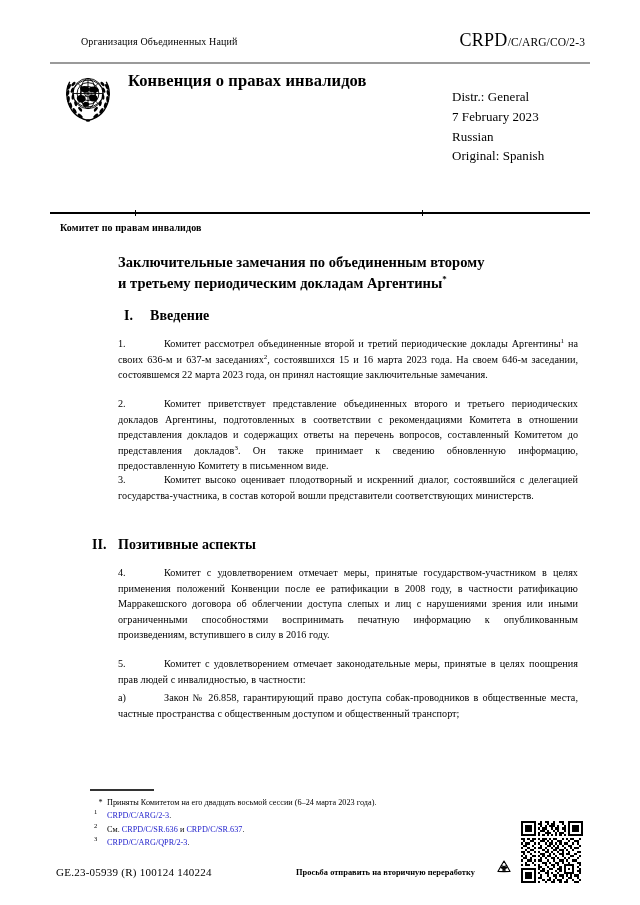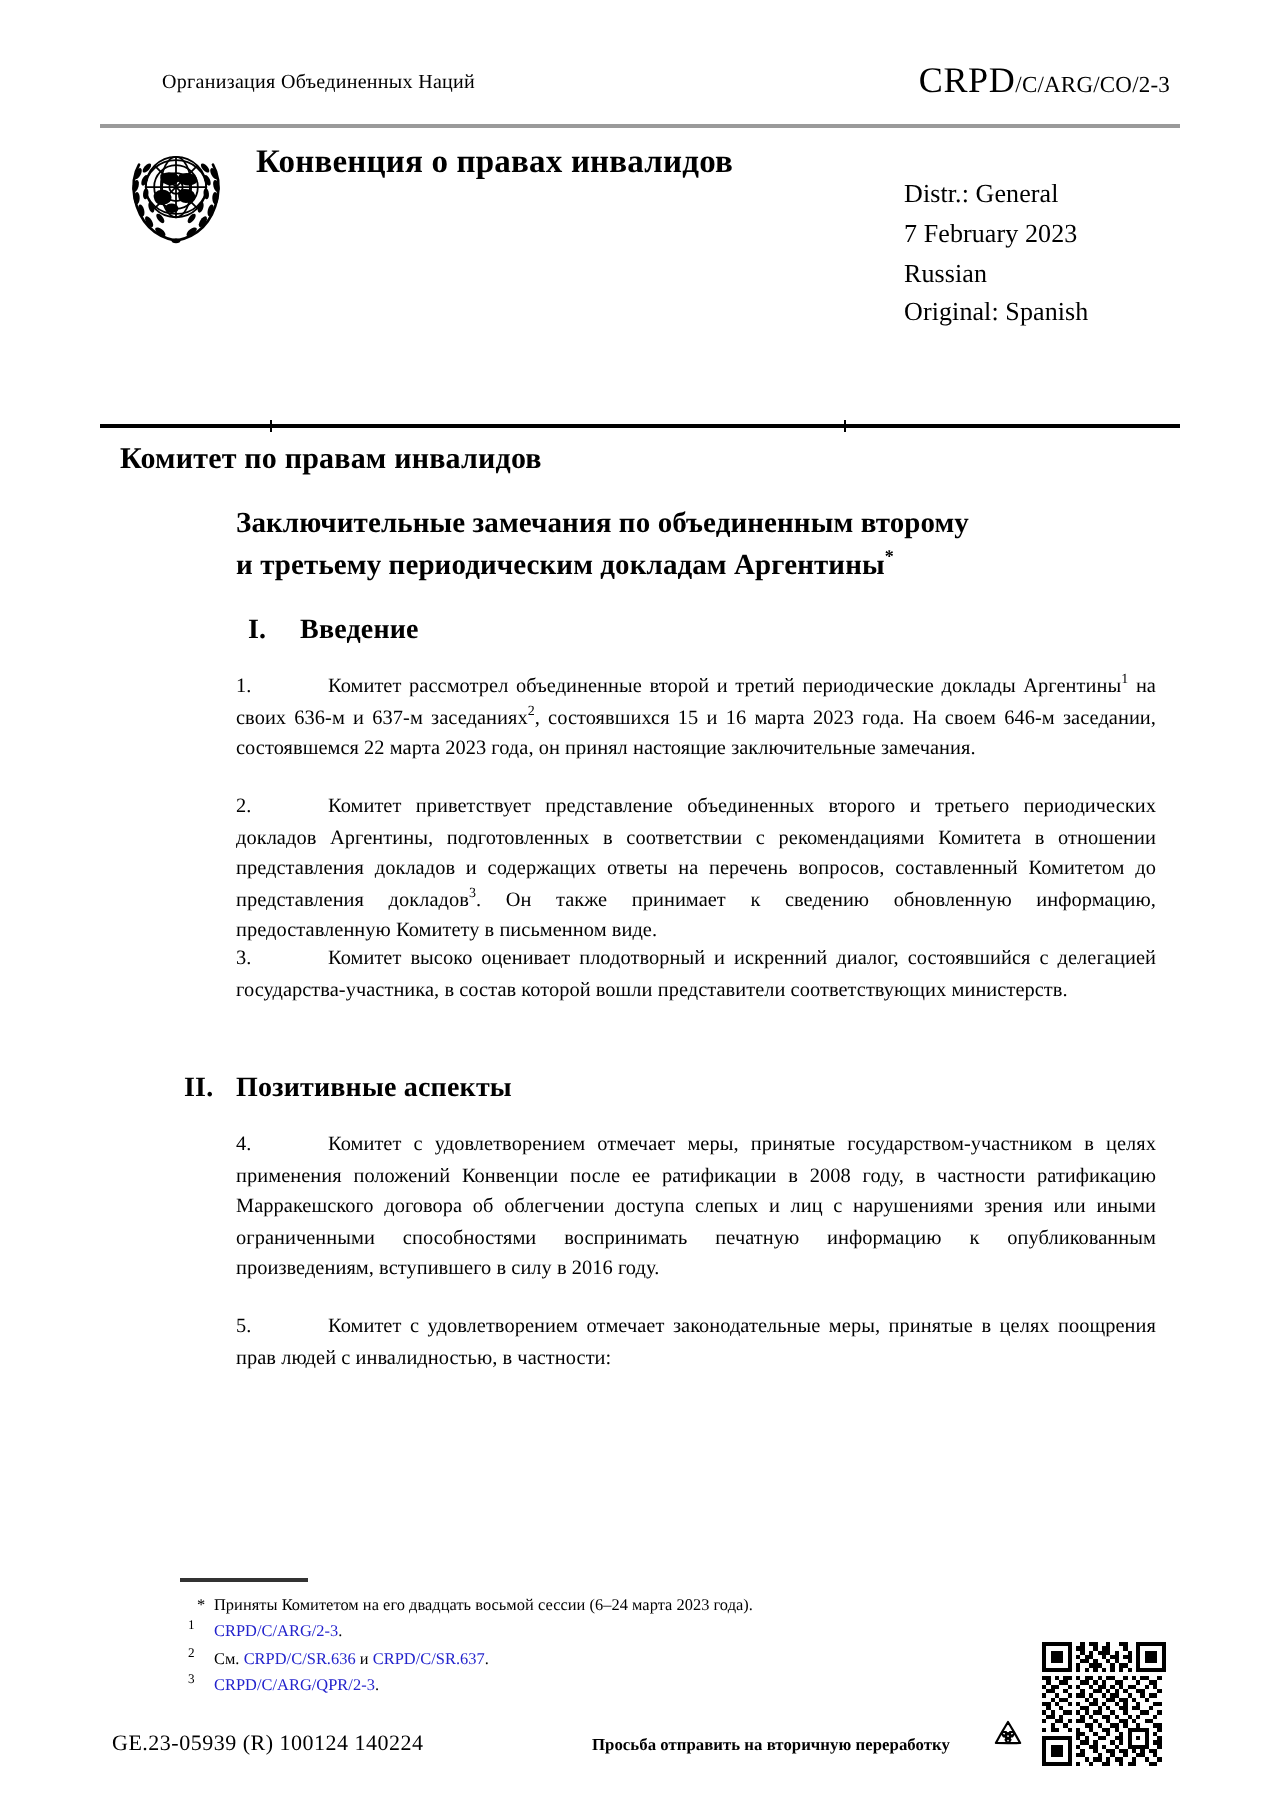--- a/index.html
+++ b/index.html
@@ -111,21 +111,21 @@
     height: 6px;
     background: #000;
   }
   .rule-thick::before { left: 85px; }
   .rule-thick::after  { left: 372px; }
 
   .committee {
     position: absolute;
     left: 60px;
     top: 222px;
-    font-size: 15px;
+    font-size: 10px;
     font-weight: bold;
     letter-spacing: 0.1px;
   }
 
   
   .doc-title {
     position: absolute;
     left: 118px;
     top: 252px;
     width: 420px;
@@ -371,20 +371,23 @@
   </div>
 
   <div class="para" style="top:565px;">
     <span class="pnum">4.</span><span>Комитет с удовлетворением отмечает меры, принятые государством-участником в целях применения положений Конвенции после ее ратификации в 2008 году, в частности ратификацию Марракешского договора об облегчении доступа слепых и лиц с нарушениями зрения или иными ограниченными способностями воспринимать печатную информацию к опубликованным произведениям, вступившего в силу в 2016 году.</span>
   </div>
 
   <div class="para" style="top:656px;">
     <span class="pnum">5.</span><span>Комитет с удовлетворением отмечает законодательные меры, принятые в целях поощрения прав людей с инвалидностью, в частности:</span>
   </div>
 
+  <div class="sub" style="top:690px;">
+    <span class="letter">a)</span><span>Закон № 26.858, гарантирующий право доступа собак-проводников в общественные места, частные пространства с общественным доступом и общественный транспорт;</span>
+  </div>
 
 
   <div class="fn-rule"></div>
   <div class="footnotes">
     <div>
       <span class="fn-mark star">*</span><span>Приняты Комитетом на его двадцать восьмой сессии (6–24 марта 2023 года).</span>
     </div>
     <div>
       <span class="fn-mark"><sup>1</sup></span><span class="lnk">CRPD/C/ARG/2-3</span><span>.</span>
     </div>

